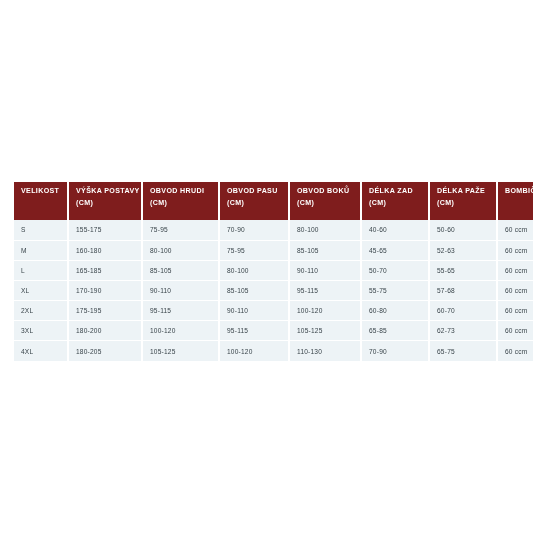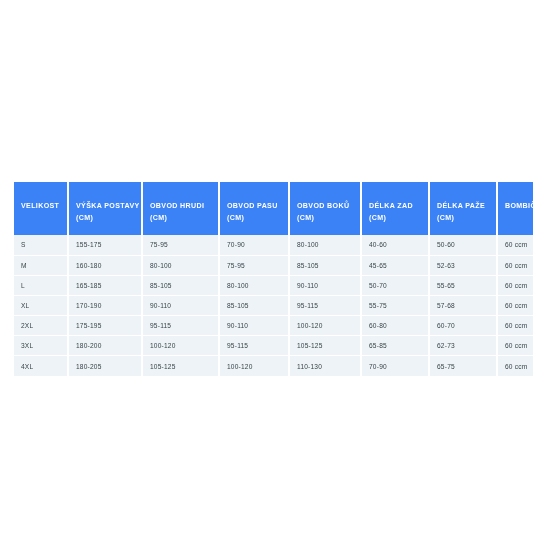--- a/index.html
+++ b/index.html
@@ -36,29 +36,29 @@
   table.size-table col.c1 { width: 74px; }
   table.size-table col.c2 { width: 77px; }
   table.size-table col.c3 { width: 70px; }
   table.size-table col.c4 { width: 72px; }
   table.size-table col.c5 { width: 68px; }
   table.size-table col.c6 { width: 68px; }
   table.size-table col.c7 { width: 36px; }
 
   
   thead th {
-    background: #3b82f6;
+    background: #7f1d1d;
     color: #ffffff;
     font-size: 7.1px;
     font-weight: bold;
     letter-spacing: 0.35px;
     text-transform: uppercase;
     text-align: left;
     vertical-align: top;
-    padding: 18px 0 10px 7px;
+    padding: 3px 0 10px 7px;
     line-height: 1.75;
     border-right: 2px solid #ffffff;
     white-space: normal;
   }
   thead th:last-child { border-right: none; }
 
   .th-unit { display: block; }
 
   
   tbody td {

